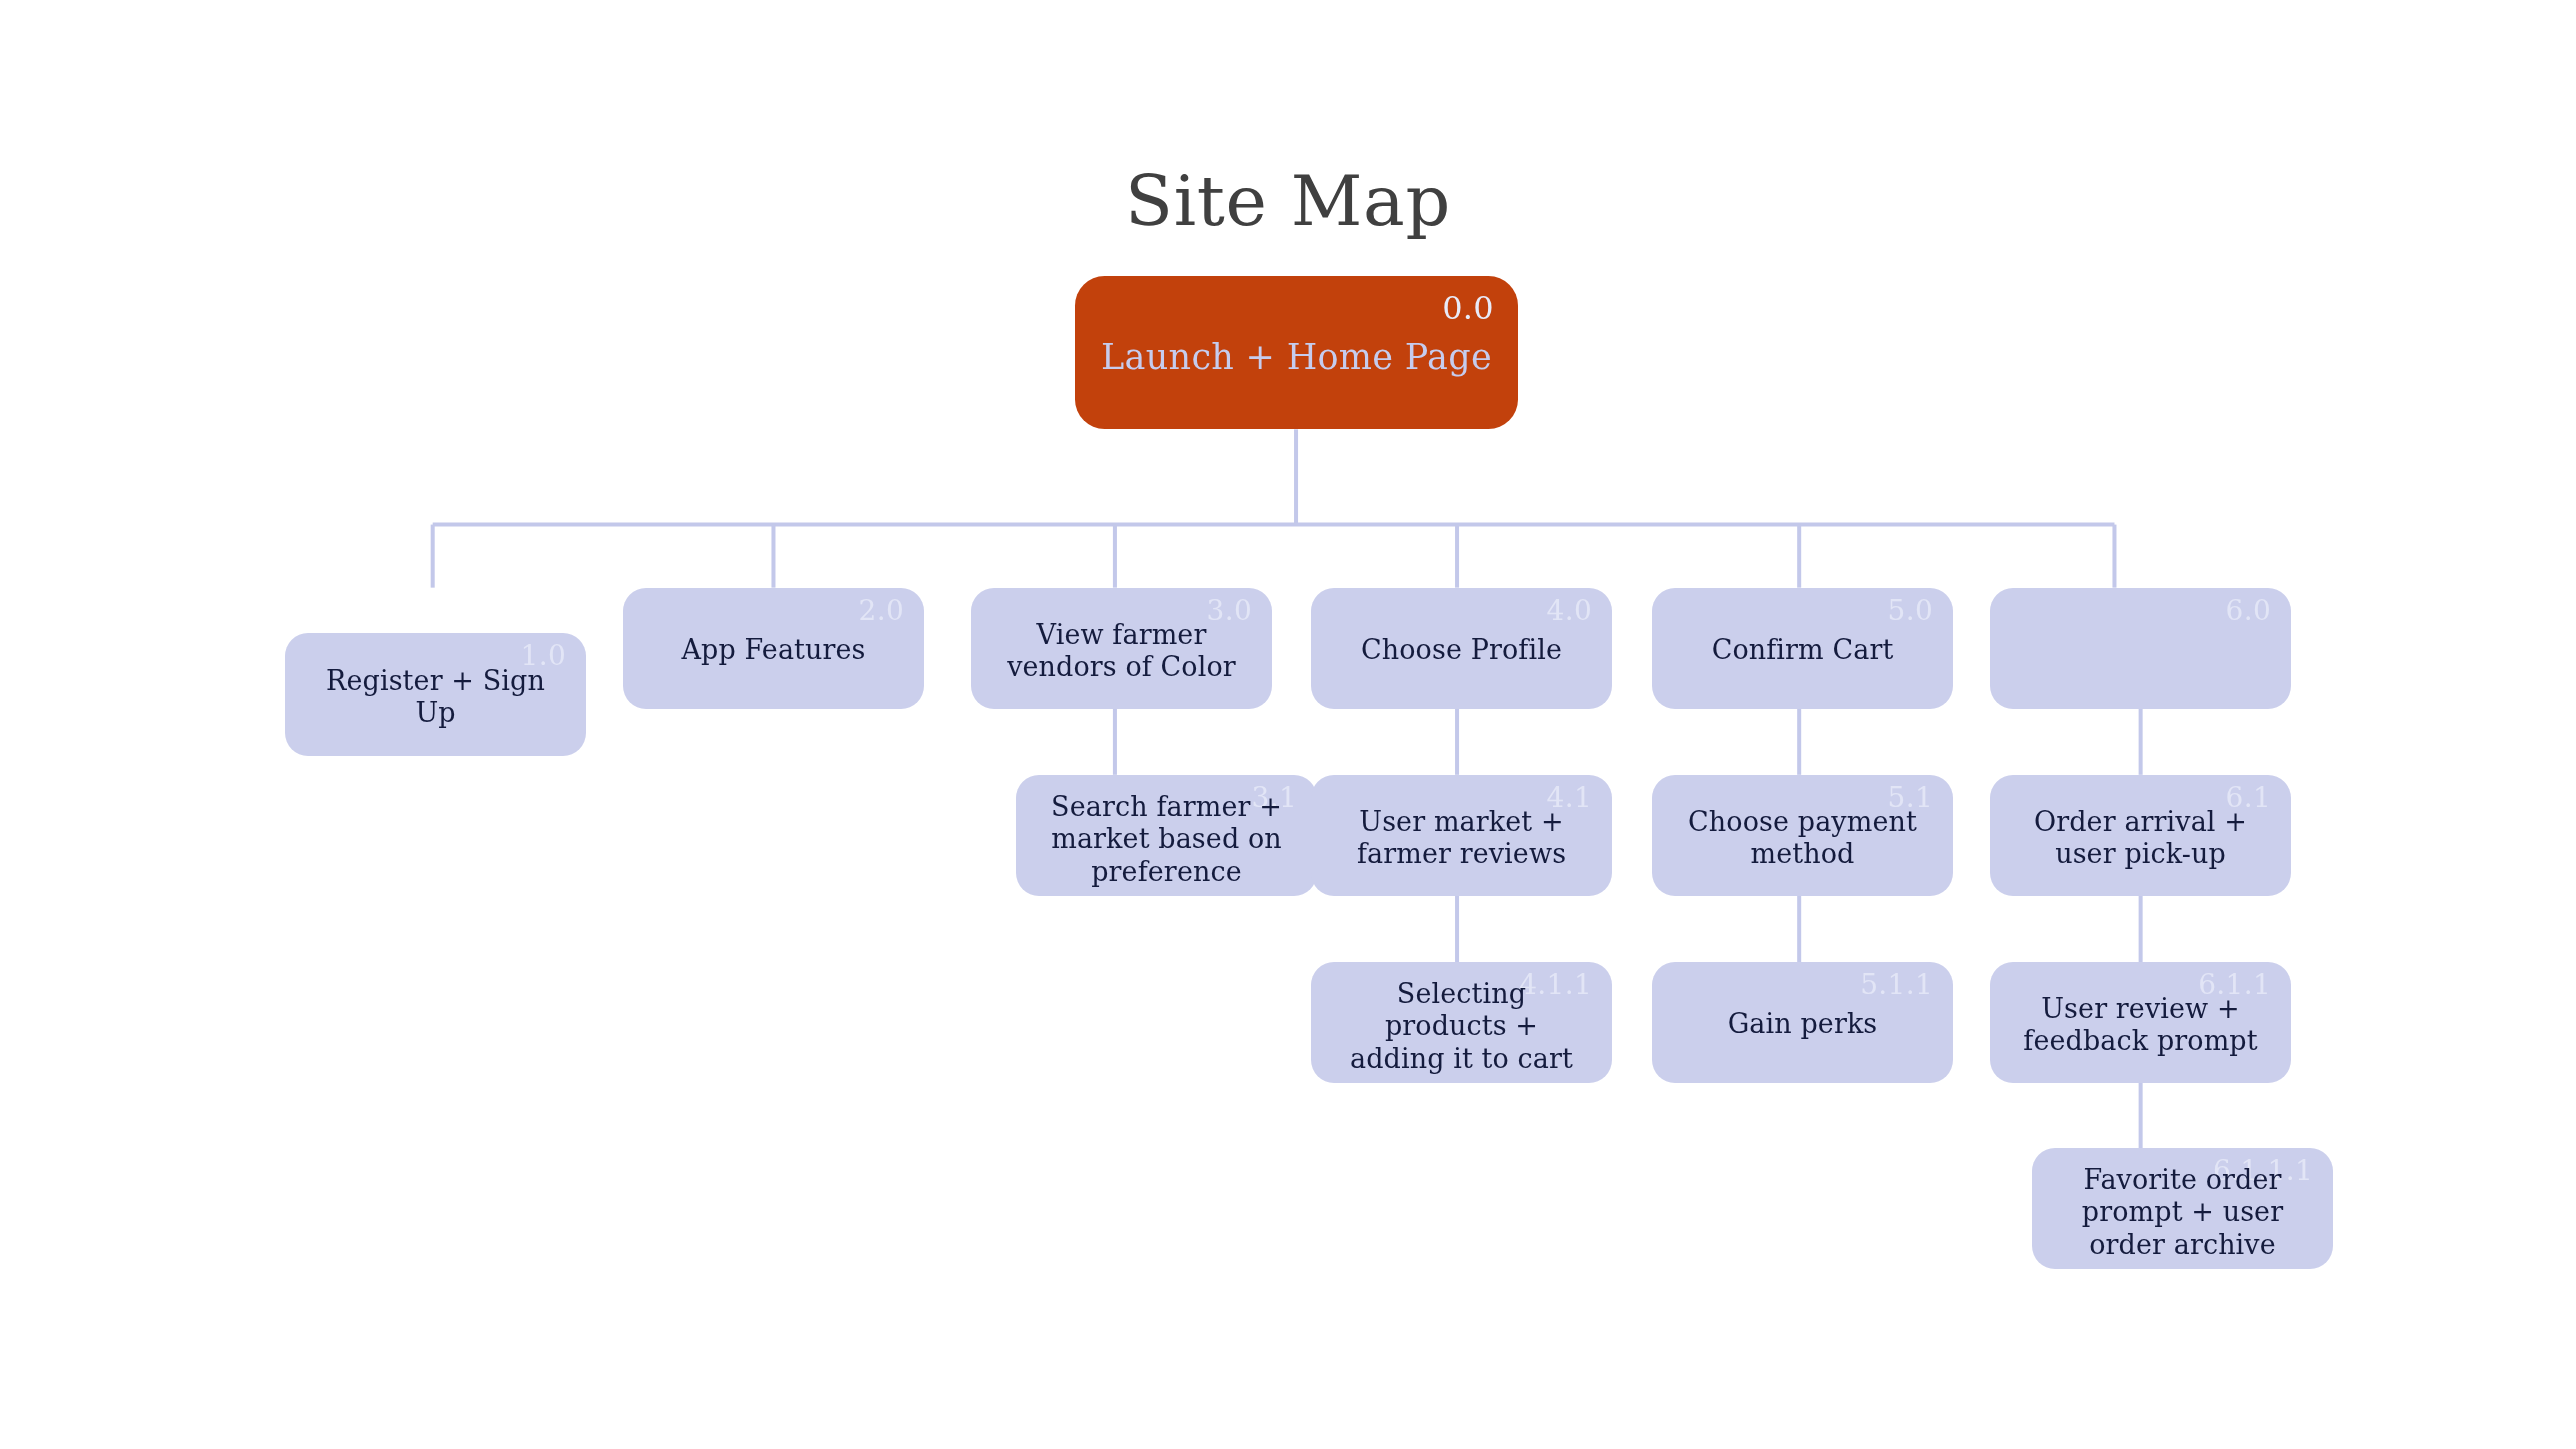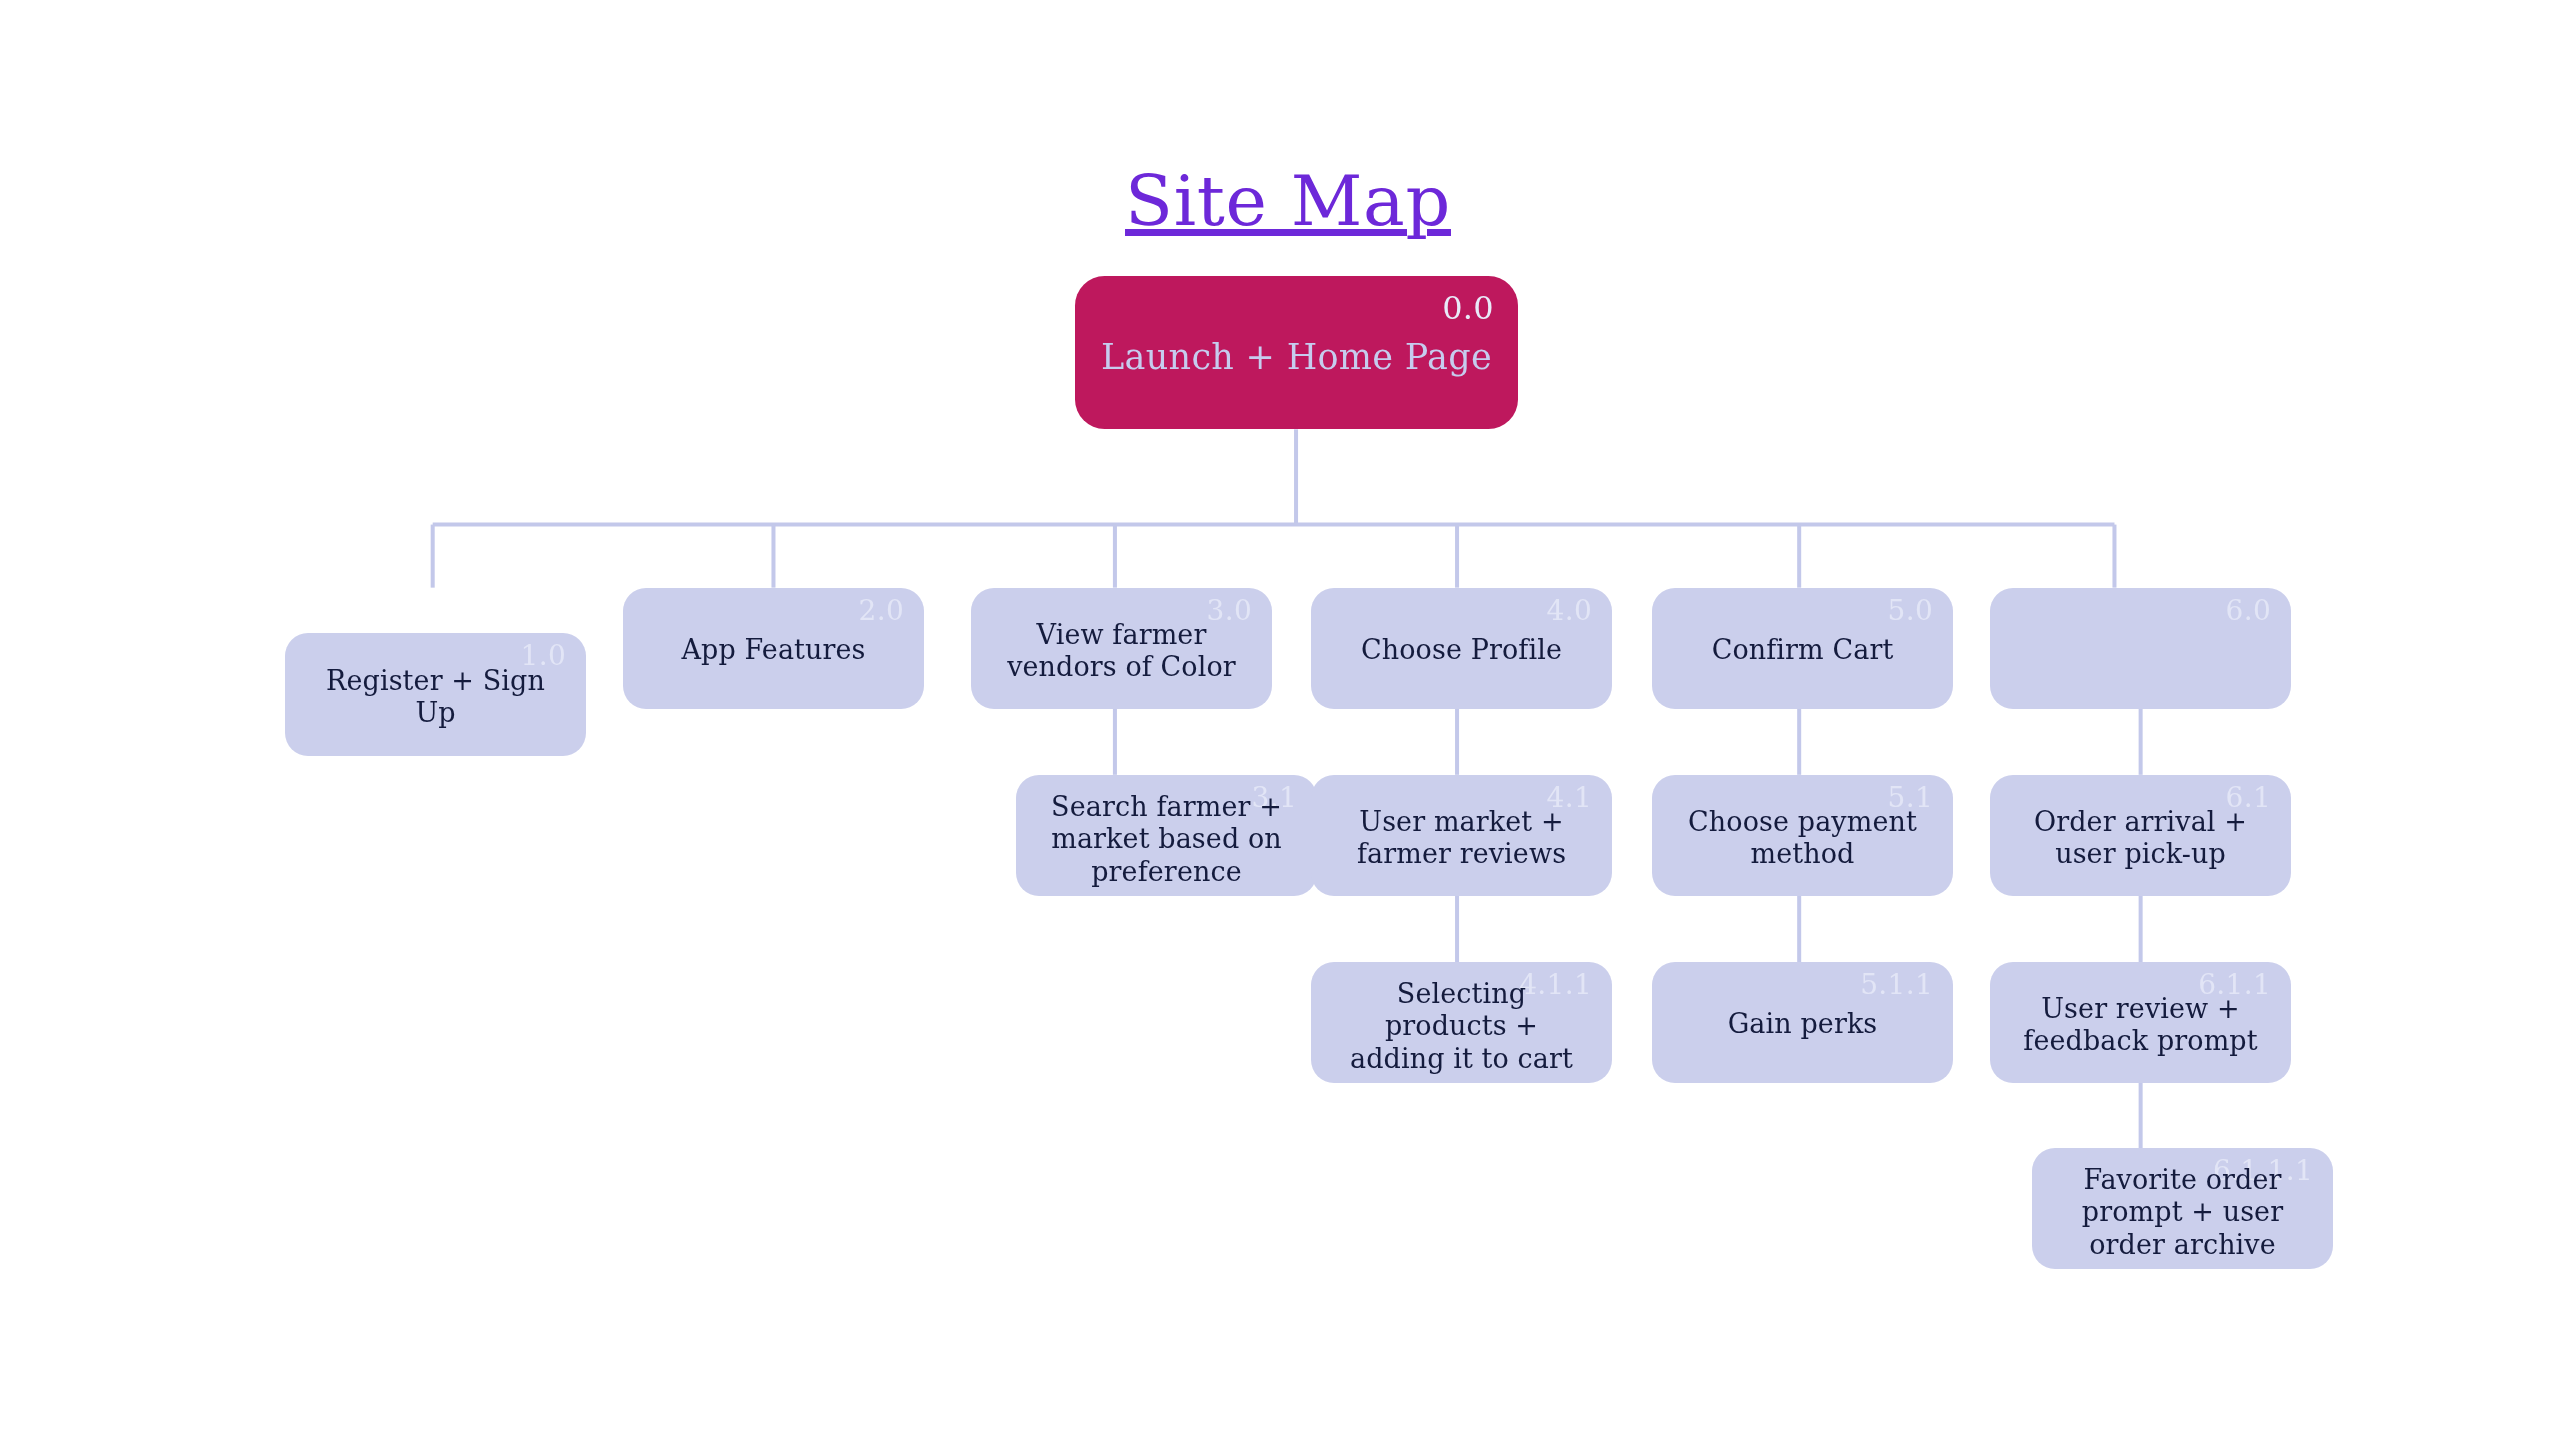--- a/index.html
+++ b/index.html
@@ -14,42 +14,41 @@
   
   #page-title {
     position:absolute;
     left:0; right:0;
     top:166px;
     text-align:center;
     font-family:"DejaVu Serif", serif;
     font-size:70px;
     line-height:1.0;
     letter-spacing:0.7px;
-    color:#6d28d9;
+    color:#404040;
     font-weight:400;
     white-space:nowrap;
-    text-decoration:underline;
   }
 
   
   #connectors {
     position:absolute; left:0; top:0;
     width:2576px; height:1449px;
     pointer-events:none;
   }
 
   
   .node {
     position:absolute;
     border-radius:23px;
     background:#CBCFEC;
     overflow:hidden;
   }
   .node.root {
-    background:#be185d;
+    background:#c2410c;
     border-radius:29.5px;
   }
   .node-number {
     position:absolute;
     top:8px;
     right:20px;
     font-family:"DejaVu Serif", serif;
     font-size:28px;
     line-height:1.1;
     color:#E2E5F6;

